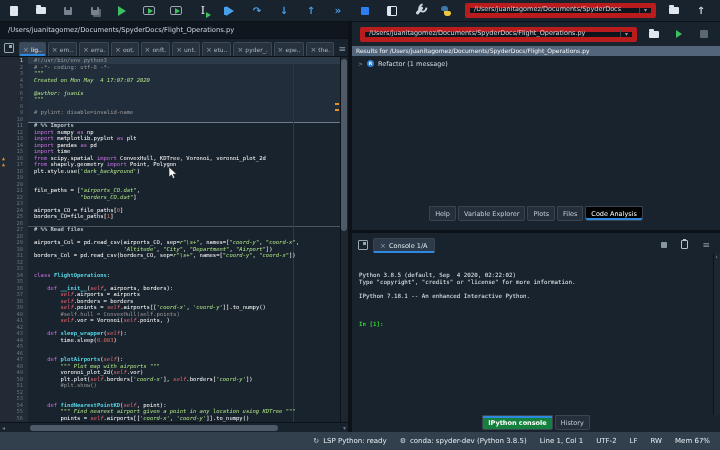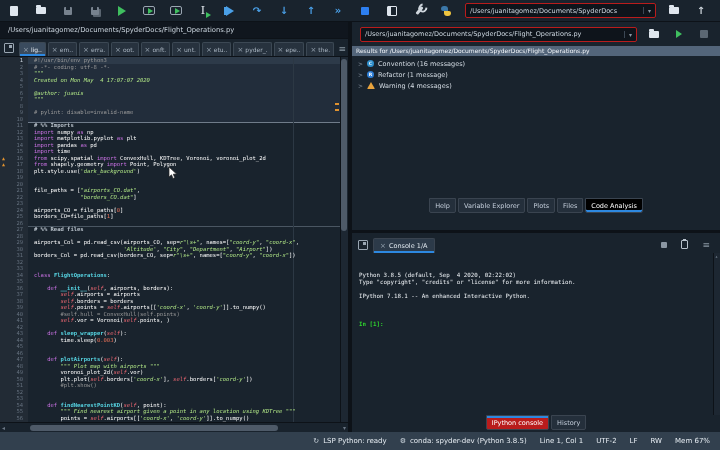--- a/index.html
+++ b/index.html
@@ -29,21 +29,21 @@
   .ic-debugplay { width:0; height:0; border-left:8px solid #4aa0e8; border-top:5px solid transparent; border-bottom:5px solid transparent; position:relative; }
   .ic-debugplay::after { content:""; position:absolute; left:-10px; top:-4px; width:2px; height:8px; background:#4aa0e8; }
   .ic-stop { width:8px; height:8px; background:#2d7ff0; border-radius:1px; }
   .ic-maximize { width:10px; height:10px; border:1px solid #dfe6ee; border-radius:1px; position:relative; }
   .ic-maximize::before { content:""; position:absolute; left:0; top:0; width:3px; height:8px; background:#dfe6ee; }
   .ic-wrench { position:relative; width:3px; height:9px; background:#cfd6dd; transform:rotate(40deg); border-radius:1px; }
   .ic-wrench::before { content:""; position:absolute; top:-4px; left:-2px; width:5px; height:5px; border:2px solid #cfd6dd; border-radius:50%; border-top-color:transparent; }
   .ic-python { position:relative; width:10px; height:10px; }
   .ic-python::before { content:""; position:absolute; left:0; top:0; width:7px; height:5px; background:#3b77a8; border-radius:3px 3px 0 2px; }
   .ic-python::after { content:""; position:absolute; left:3px; top:5px; width:7px; height:5px; background:#f0c53f; border-radius:0 2px 3px 3px; }
-  .combo { height:15px; background:#0e141b; border:1px solid #b91c1c; border-radius:2px; display:flex; align-items:center;
+  .combo { height:15px; background:#0e141b; border:5px solid #b91c1c; border-radius:2px; display:flex; align-items:flex-end;
            font-size:6.5px; color:#cdd7e0; padding:0 4px; }
   .combo .caret { margin-left:auto; padding-left:4px; border-left:1px solid #3b4754; color:#8a96a2; font-size:6px; }
   .combo-workdir { width:196px; margin-right:10px; }
 
   
   .editor-pane { position:absolute; left:0; top:22px; width:348px; height:410px; background:#19232d; }
   .right-pane  { position:absolute; left:352px; top:22px; width:368px; height:410px; background:#19232d; }
 
   
   .pathbar { height:17px; background:#10161e; border-bottom:1px solid #0d1218; display:flex; align-items:center;
@@ -97,21 +97,21 @@
   .ca-results-header { height:10px; background:#53657a; font-size:6px; line-height:10px; color:#f2f6fa; padding-left:4px;
                        white-space:nowrap; overflow:hidden; }
   .ca-tree { padding-top:2px; }
   .ca-row { height:11px; display:flex; align-items:center; gap:4px; padding-left:6px; font-size:6.5px; color:#d4dce4; }
   .ca-chev { color:#8a96a2; font-size:6px; width:5px; }
   .badge { width:7px; height:7px; border-radius:50%; display:flex; align-items:center; justify-content:center;
            font-size:4.5px; font-weight:bold; color:#fff; }
   .badge.convention { background:#3190cc; } .badge.refactor { background:#2f7fd6; }
   .badge.error { background:#cc4842; }
   .tri-warn { width:0; height:0; border-left:4px solid transparent; border-right:4px solid transparent; border-bottom:7px solid #e8a33d; border-radius:1px; }
-  .pane-tabs { position:absolute; left:0; bottom:0; width:100%; height:32px; display:flex; justify-content:center; gap:2px; }
+  .pane-tabs { position:absolute; left:0; bottom:0; width:100%; height:24px; display:flex; justify-content:center; gap:2px; }
   .ptab { height:15px; padding:0 5px; display:flex; align-items:center; background:#242f3b; border:1px solid #3a4450;
           border-radius:0 0 2px 2px; font-size:6.5px; color:#c4cedb; }
   .ptab.active { background:#000000; color:#ffffff; box-shadow:inset 0 -2px 0 #2d88e0; }
   .divider-h { height:3px; background:#0d1218; }
 
   
   .console { position:relative; height:199px; background:#19232d; display:flex; flex-direction:column; }
   .con-tabbar { height:20px; display:flex; align-items:flex-end; padding:0 4px; }
   .con-tab { height:15px; display:flex; align-items:center; gap:3px; padding:0 6px; background:#2c3a49;
              border:1px solid #3a4450; border-bottom:none; border-radius:2px 2px 0 0; font-size:6.5px; color:#dfe7ee;
@@ -122,21 +122,21 @@
   .ic-clip::before { content:""; position:absolute; left:1px; top:-2px; width:3px; height:2px; background:#b8c2cc; }
   .ic-ham { color:#8a96a2; font-size:9px; line-height:8px; }
   .con-body { position:relative; flex:1; font-family:"DejaVu Sans Mono","Liberation Mono",monospace;
               font-size:5.8px; line-height:7px; color:#eef2f6; padding:5px 0 0 7px; white-space:pre; }
   .con-prompt { color:#2fd32f; font-weight:bold; }
   .con-scroll { position:absolute; right:0; top:0; bottom:0; width:7px; background:#1d2732; border-left:1px solid #0d1218; }
   .con-scroll .up { position:absolute; top:0; left:1px; font-size:5px; color:#6a7684; }
   .con-bottom-tabs { height:17px; display:flex; justify-content:center; gap:2px; align-items:flex-start; }
   .ctab { height:15px; padding:0 5px; display:flex; align-items:center; background:#242f3b; border:1px solid #3a4450;
           border-radius:0 0 2px 2px; font-size:6.5px; color:#c4cedb; }
-  .ctab.active { background:#b91c1c; color:#ffffff; box-shadow:inset 0 2px 0 #2d88e0; }
+  .ctab.active { background:#15803d; color:#ffffff; box-shadow:inset 0 2px 0 #2d88e0;font-weight:bold; }
 
   
   .statusbar { position:absolute; left:0; top:432px; width:720px; height:18px; background:#32404e;
                display:flex; align-items:center; justify-content:flex-end; gap:13px; padding-right:10px;
                font-size:7px; color:#e8eef4; }
   .sb-item { display:flex; align-items:center; gap:4px; }
   .sb-ic { font-size:7px; color:#cfd8e0; }
 
   .mouse-cursor { position:absolute; left:168px; top:166px; z-index:50; pointer-events:none; }
 </style>
@@ -403,32 +403,22 @@
         <span class="tbi" style="margin:0;">
             <span class="ic-stop" style="background:#5b6773;"></span>
           </span>
       </div>
       <div class="ca-results-header">
         <span>Results for /Users/juanitagomez/Documents/SpyderDocs/Flight_Operations.py</span>
       </div>
       <div class="ca-tree" id="ca-tree">
           <div class="ca-row">
             <span class="ca-chev">&gt;</span>
-            <span class="badge convention">C</span>
-            <span>Convention (16 messages)</span>
-          </div>
-          <div class="ca-row">
-            <span class="ca-chev">&gt;</span>
             <span class="badge refactor">R</span>
             <span>Refactor (1 message)</span>
-          </div>
-          <div class="ca-row">
-            <span class="ca-chev">&gt;</span>
-            <span class="tri-warn"></span>
-            <span>Warning (4 messages)</span>
           </div>
         </div>
       <div class="pane-tabs" id="pane-tabs">
           <span class="ptab">Help</span>
           <span class="ptab">Variable Explorer</span>
           <span class="ptab">Plots</span>
           <span class="ptab">Files</span>
           <span class="ptab active">Code Analysis</span>
         </div>
     </div>

